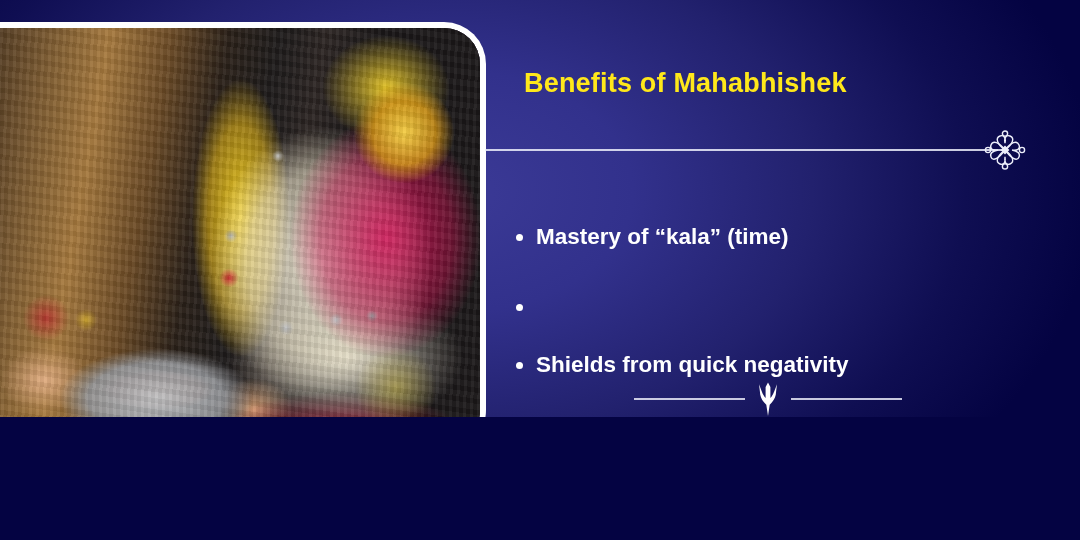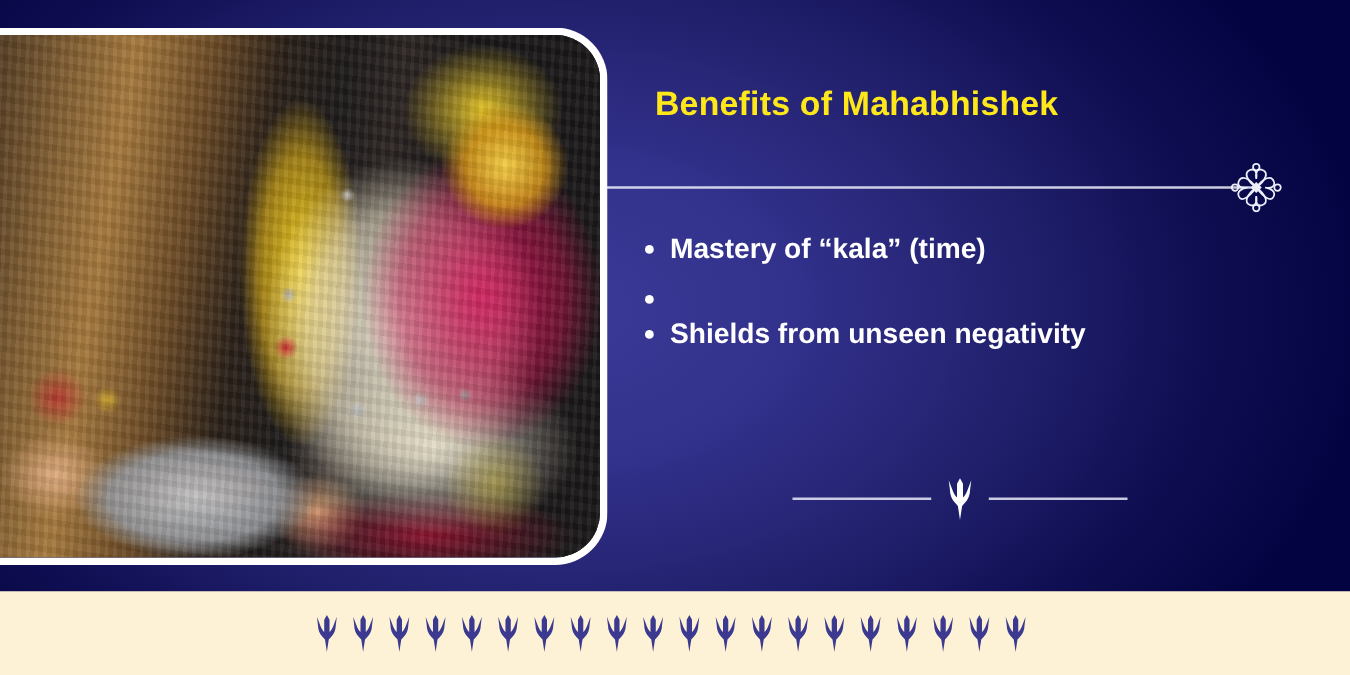--- a/index.html
+++ b/index.html
@@ -2,21 +2,21 @@
 <html><head>
 <meta charset="utf-8">
 <style>
   * { margin:0; padding:0; box-sizing:border-box; }
   html, body {
     width:1080px; height:540px; overflow:hidden;
     font-family:"Liberation Sans", sans-serif;
     background:#040342;
   }
   #slide {
-    position:relative; width:1080px; height:540px; overflow:hidden;
+    position:relative; width:1080px; height:417px; overflow:hidden;
     background:
       radial-gradient(ellipse 640px 430px at 42% 46%, #3b3a96 0%, #32318c 28%, #22216e 56%, #0f0e52 80%, #040342 100%),
       linear-gradient(135deg,#05043f 0%,#14125c 45%,#05043f 100%);
   }
 
   
   .photo-wrap{
     position:absolute; left:-14px; top:22px; width:500px; height:430px;
     border:6px solid #ffffff;
     border-top-right-radius:42px; border-bottom-right-radius:42px;
@@ -84,20 +84,21 @@
 
   .bullets{
     position:absolute; left:516px; top:183px; width:560px;
     list-style:none;
   }
   .bullet{
     display:flex; align-items:flex-start; gap:13px;
     margin-bottom:8px;
     color:#ffffff; font-size:22.5px; font-weight:700; line-height:32px;
     white-space:nowrap;
+    margin-top:38px;
   }
   .dot{
     flex:0 0 auto; width:7px; height:7px; border-radius:50%;
     background:#ffffff; margin-top:13px;
   }
 
   .trishul-divider{
     position:absolute; left:634px; top:382px; width:268px; height:34px;
     display:flex; align-items:center; justify-content:center; gap:10px;
   }
@@ -147,21 +148,21 @@
   <ul class="bullets">
     <li class="bullet">
       <span class="dot"></span>
       <span>Mastery of “kala” (time)</span>
     </li>
     <li class="bullet">
       <span class="dot"></span>
     </li>
     <li class="bullet">
       <span class="dot"></span>
-      <span>Shields from unseen negativity</span>
+      <span>Shields from quick negativity</span>
     </li>
   </ul>
 
   <div class="trishul-divider">
     <span class="td-line"></span>
     <svg class="td-mark" viewBox="0 0 26 34">
       <path d="M13 34 L11.3 22.8 L9.2 20.4 C6.4 17.6 5.0 14.0 4.9 9.6 L4.0 2.2 L6.6 9.0 C7.4 11.2 8.3 13.2 9.5 14.8 L10.6 16.0 L10.6 5.0 L13 0.6 L15.4 5.0 L15.4 16.0 L16.5 14.8 C17.7 13.2 18.6 11.2 19.4 9.0 L22.0 2.2 L21.1 9.6 C21.0 14.0 19.6 17.6 16.8 20.4 L14.7 22.8 Z" fill="#ffffff"></path>
     </svg>
     <span class="td-line"></span>
   </div>

